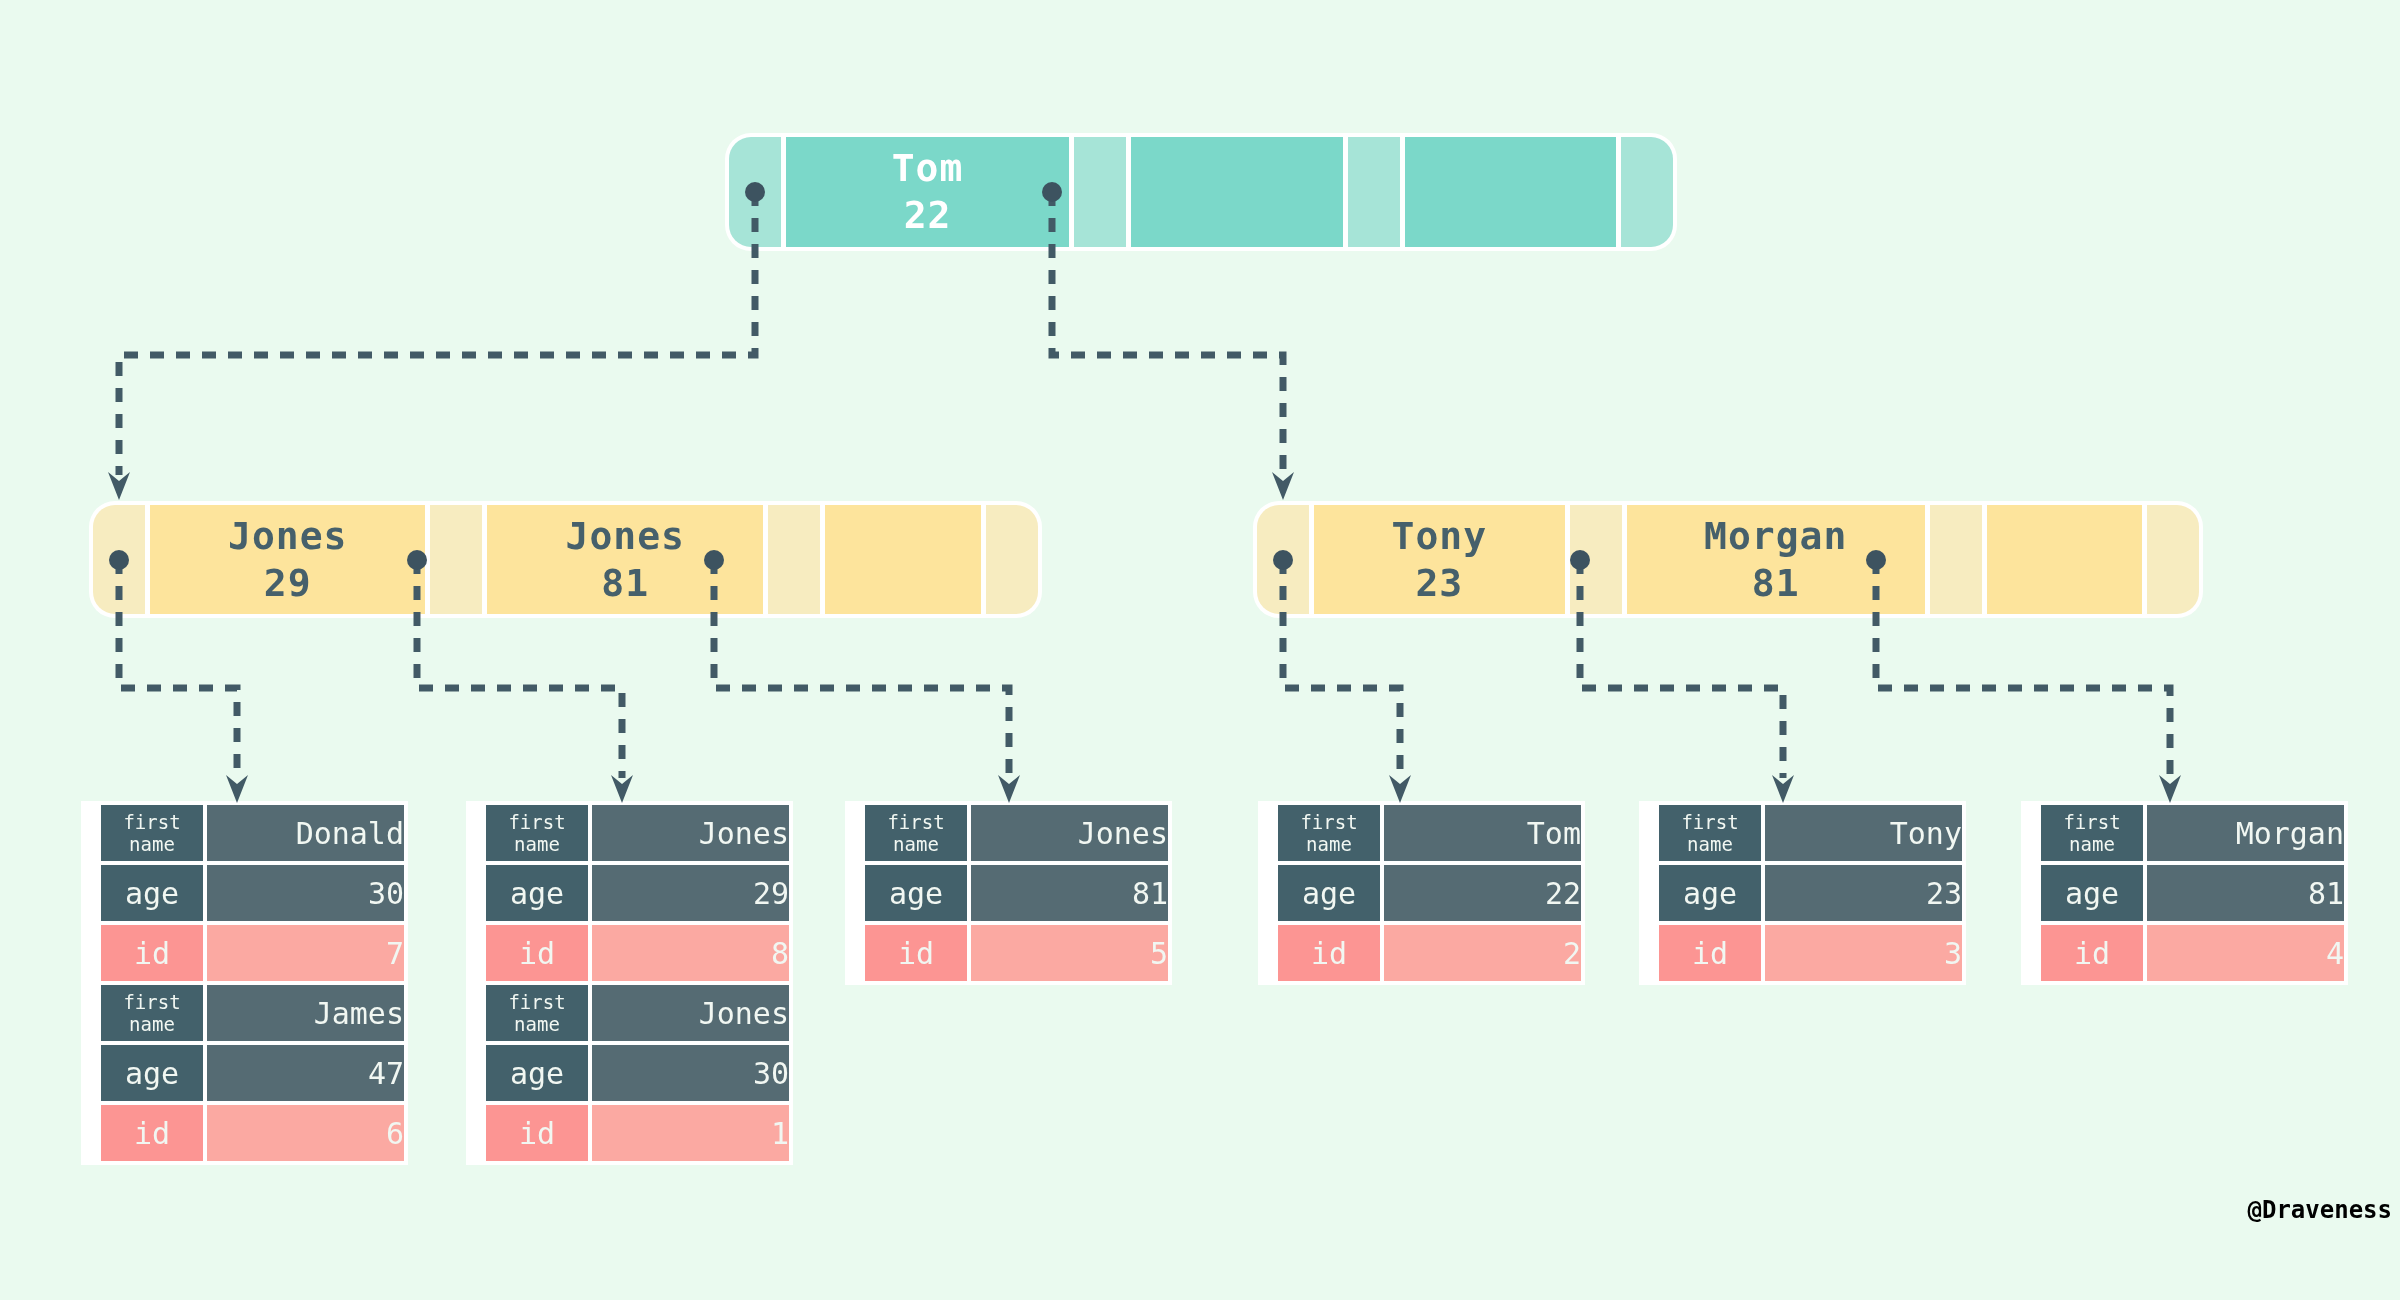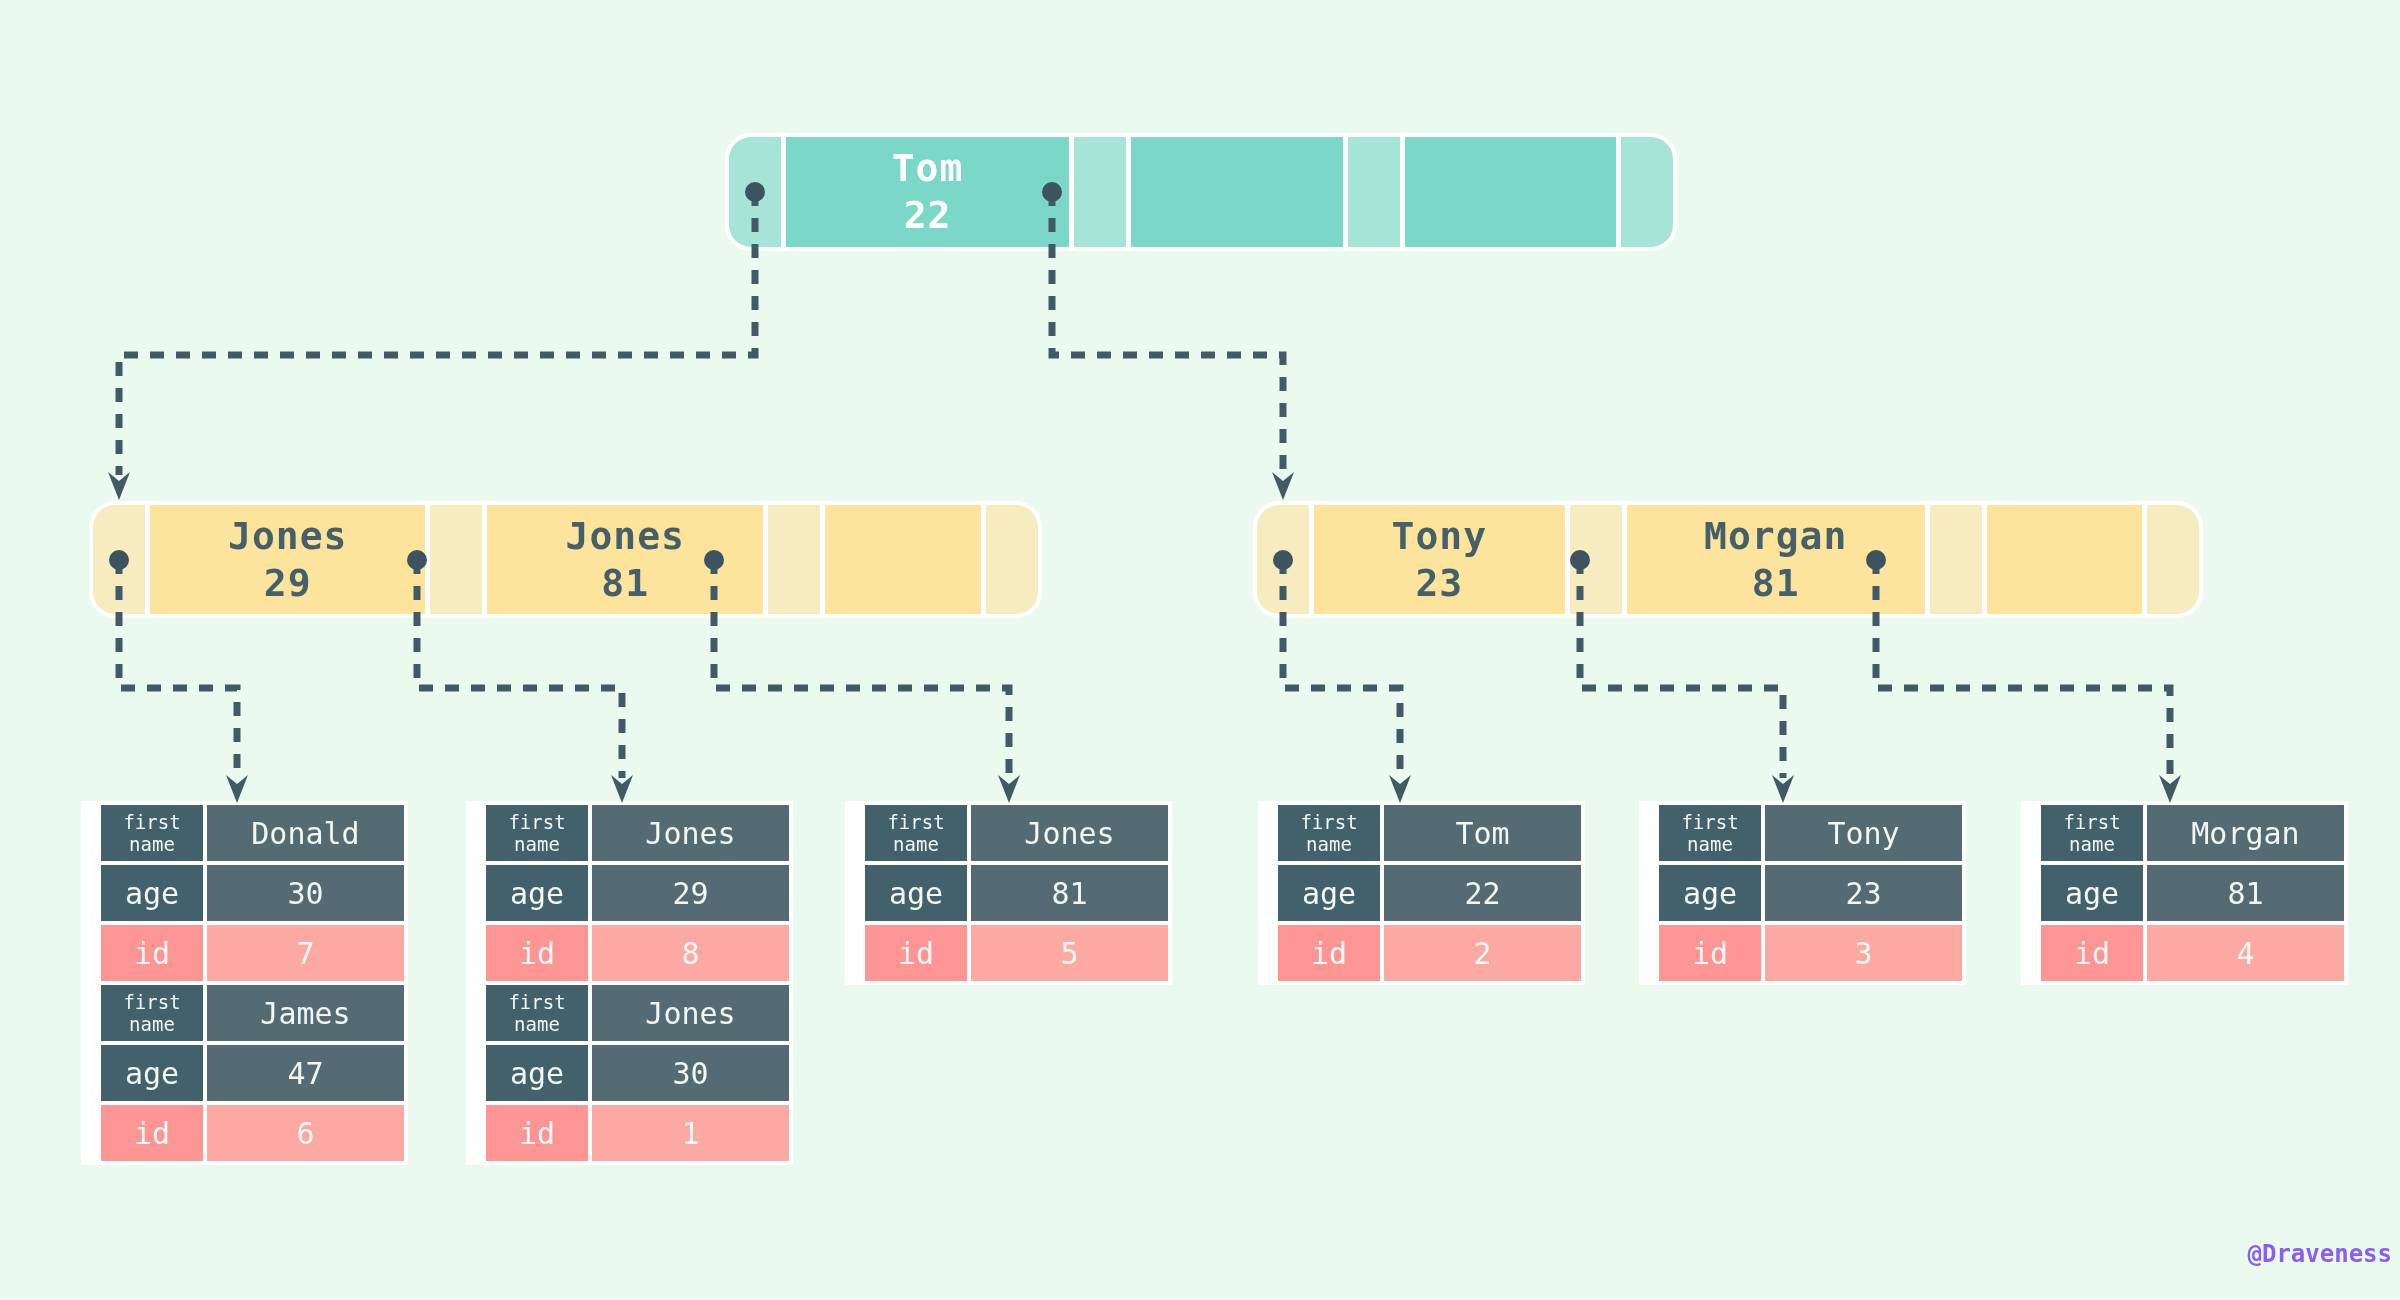--- a/index.html
+++ b/index.html
@@ -54,33 +54,33 @@
     padding-left:16px;
   }
   .rec td{
     height:56px;
     text-align:center;vertical-align:middle;
     color:#f1f7f2;
     font-size:30px;
     padding:0;
   }
   .rec td.lbl{width:90px;min-width:90px;}
-  .rec td.val{width:197px;min-width:197px;}
+  .rec td.val{width:197px;min-width:197px;text-align:right;}
   .rec tr.dark td.lbl{background:#43616b;}
   .rec tr.dark td.val{background:#556b73;}
   .rec tr.pink td.lbl{background:#fc9593;text-align:center;}
   .rec tr.pink td.val{background:#fba9a2;}
   .rec td.lbl.fn{font-size:19px;line-height:22px;padding:0 6px;}
 
   
   .watermark{
     position:absolute;
-    top:1240px;right:8px;
+    top:1196px;right:8px;
     font-size:24px;font-weight:bold;
-    color:#8b5cf6;
+    color:#000000;
   }
 </style>
 </head>
 <body>
 
 <div class="stage">
 
   <div class="node teal" style="left:725px;top:133px;width:952px;height:118px;">
     <div class="cell ptr"></div>
     <div class="cell key">

